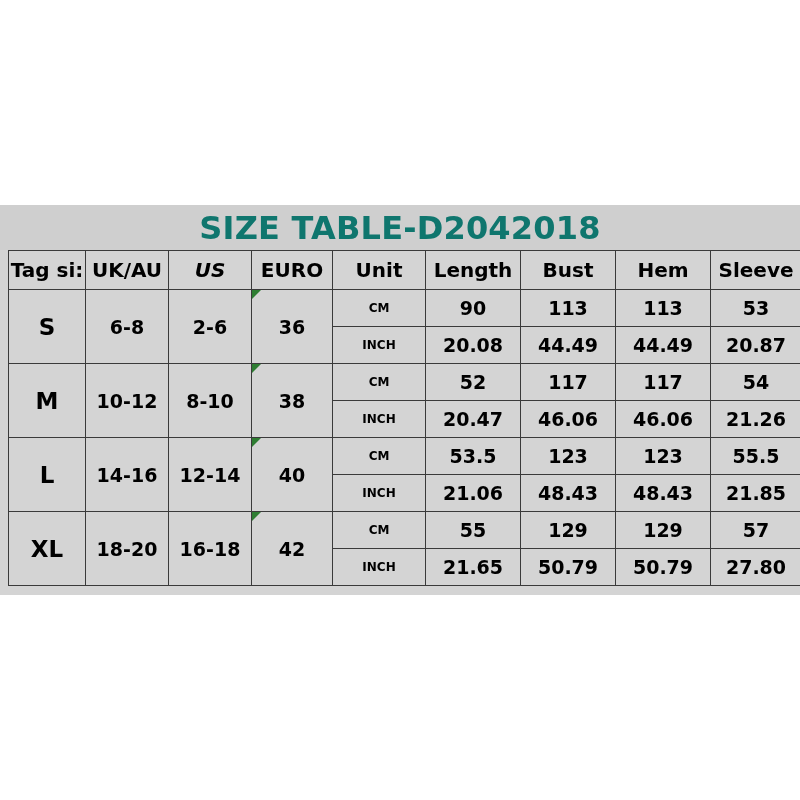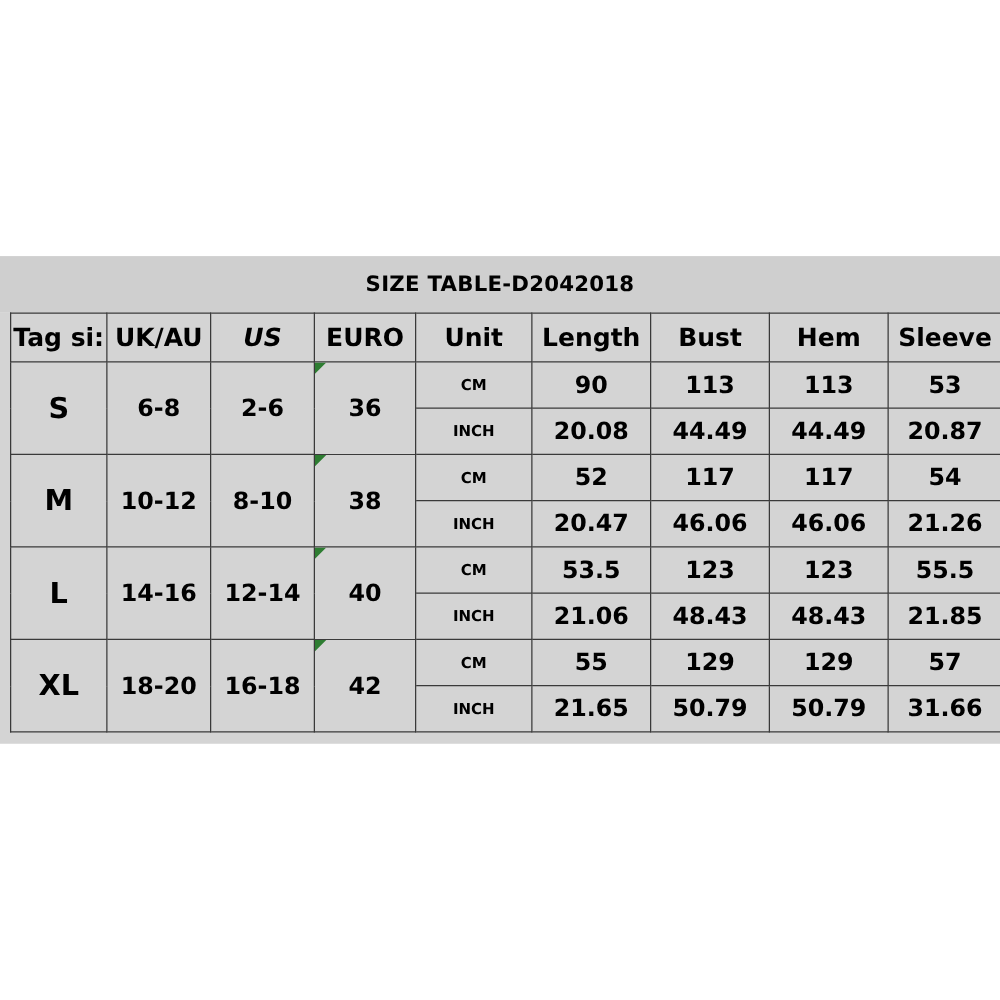--- a/index.html
+++ b/index.html
@@ -33,23 +33,23 @@
     top: 205px;
     width: 800px;
     height: 45px;
     background: #cfcfcf;
     display: flex;
     align-items: center;
     justify-content: center;
     box-sizing: border-box;
   }
   .title-bar .title-text {
-    font-size: 17px;
+    font-size: 32px;
     font-weight: bold;
-    color: #000000;
+    color: #0f766e;
     letter-spacing: 0.2px;
     font-family: "DejaVu Sans", sans-serif;
   }
 
   table.size-table {
     position: absolute;
     left: 8px;
     top: 250px;
     width: 784px;
     border-collapse: collapse;
@@ -205,18 +205,18 @@
         <td class="data-cell">55</td>
         <td class="data-cell">129</td>
         <td class="data-cell">129</td>
         <td class="data-cell">57</td>
       </tr>
       <tr class="data-row">
         <td class="unit-cell">INCH</td>
         <td class="data-cell">21.65</td>
         <td class="data-cell">50.79</td>
         <td class="data-cell">50.79</td>
-        <td class="data-cell">31.66</td>
+        <td class="data-cell">27.80</td>
       </tr>
     </tbody>
   </table>
 
 </div>
 
 </body></html>

